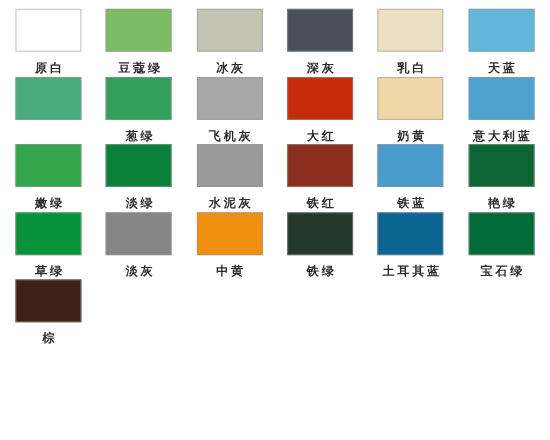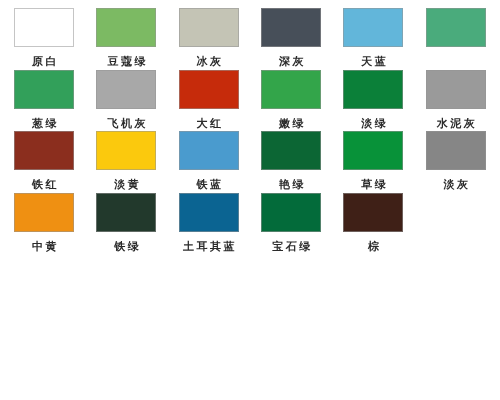--- a/index.html
+++ b/index.html
@@ -67,58 +67,66 @@
     </div>
     <div class="swatch-cell">
       <div class="swatch-chip" style="background: rgb(196, 196, 181);"></div>
       <div class="swatch-label">冰灰</div>
     </div>
     <div class="swatch-cell">
       <div class="swatch-chip" style="background: rgb(71, 79, 89);"></div>
       <div class="swatch-label">深灰</div>
     </div>
     <div class="swatch-cell">
+      <div class="swatch-chip" style="background: rgb(236, 224, 196);"></div>
+      <div class="swatch-label">乳白</div>
+    </div>
+    <div class="swatch-cell">
       <div class="swatch-chip" style="background: rgb(98, 182, 218);"></div>
       <div class="swatch-label">天蓝</div>
     </div>
     <div class="swatch-cell">
       <div class="swatch-chip" style="background: rgb(74, 171, 124);"></div>
       <div class="swatch-label empty"></div>
     </div>
     <div class="swatch-cell">
       <div class="swatch-chip" style="background: rgb(50, 160, 90);"></div>
       <div class="swatch-label">葱绿</div>
     </div>
     <div class="swatch-cell">
       <div class="swatch-chip" style="background: rgb(168, 168, 168);"></div>
       <div class="swatch-label">飞机灰</div>
     </div>
     <div class="swatch-cell">
       <div class="swatch-chip" style="background: rgb(198, 43, 11);"></div>
       <div class="swatch-label">大红</div>
     </div>
     <div class="swatch-cell">
+      <div class="swatch-chip" style="background: rgb(240, 214, 168);"></div>
+      <div class="swatch-label">奶黄</div>
+    </div>
+    <div class="swatch-cell">
+      <div class="swatch-chip" style="background: rgb(79, 162, 208);"></div>
+      <div class="swatch-label">意大利蓝</div>
+    </div>
+    <div class="swatch-cell">
       <div class="swatch-chip" style="background: rgb(51, 165, 74);"></div>
       <div class="swatch-label">嫩绿</div>
     </div>
     <div class="swatch-cell">
       <div class="swatch-chip" style="background: rgb(11, 128, 57);"></div>
       <div class="swatch-label">淡绿</div>
     </div>
     <div class="swatch-cell">
       <div class="swatch-chip" style="background: rgb(154, 154, 154);"></div>
       <div class="swatch-label">水泥灰</div>
     </div>
     <div class="swatch-cell">
       <div class="swatch-chip" style="background: rgb(139, 46, 30);"></div>
       <div class="swatch-label">铁红</div>
-    </div>
-    <div class="swatch-cell">
-      <div class="swatch-chip" style="background: rgb(251, 201, 13);"></div>
-      <div class="swatch-label">淡黄</div>
     </div>
     <div class="swatch-cell">
       <div class="swatch-chip" style="background: rgb(74, 155, 206);"></div>
       <div class="swatch-label">铁蓝</div>
     </div>
     <div class="swatch-cell">
       <div class="swatch-chip" style="background: rgb(12, 102, 52);"></div>
       <div class="swatch-label">艳绿</div>
     </div>
     <div class="swatch-cell">

